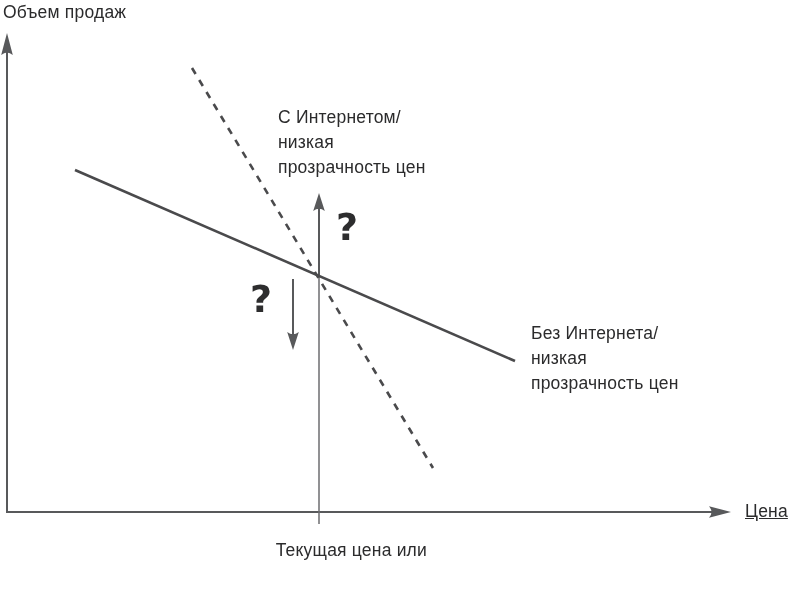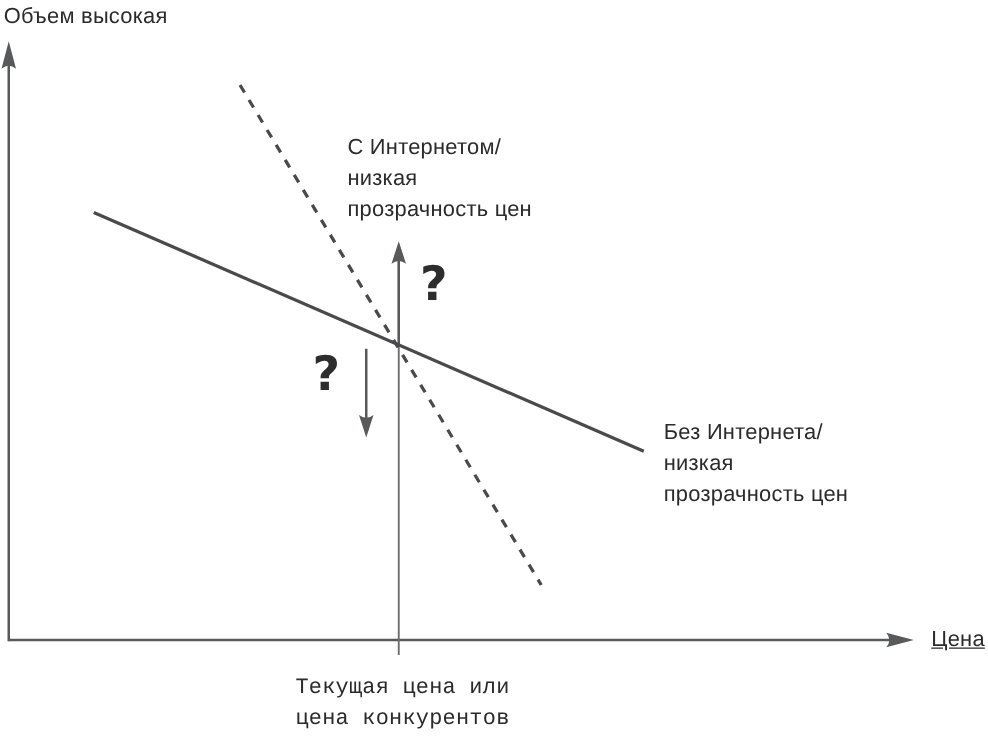--- a/index.html
+++ b/index.html
@@ -31,21 +31,21 @@
   }
   .lbl div { white-space: nowrap; }
   .qmark {
     position: absolute;
     font-family: "DejaVu Sans", sans-serif;
     font-weight: bold;
     font-size: 38px;
     color: #2d2d2e;
     line-height: 1;
   }
-  .center { text-align: center; font-family: Liberation Mono, monospace; }
+  .center { text-align: right; }
 </style>
 </head>
 <body>
 
 <div class="canvas">
 
   <svg class="plot" width="790" height="590" viewBox="0 0 790 590">
 
     <line x1="7" y1="46" x2="7" y2="513" stroke="#58595b" stroke-width="2"></line>
     <path d="M7 33 L1.2 55 Q7 50 12.8 55 Z" fill="#58595b"></path>
@@ -60,37 +60,36 @@
 
     <line x1="293" y1="279" x2="293" y2="337" stroke="#58595b" stroke-width="2"></line>
     <path d="M293 350 L287.2 332 Q293 336.5 298.8 332 Z" fill="#58595b"></path>
 
     <g id="series-lines">
         <line x1="75" y1="170" x2="515" y2="361" stroke="#4a4a4c" stroke-width="2.6"></line>
         <line x1="192" y1="68" x2="433" y2="468" stroke="#4a4a4c" stroke-width="2.6" stroke-dasharray="7 7"></line>
       </g>
   </svg>
 
-  <div class="lbl" style="left:3px; top:0px;">Объем высокая</div>
+  <div class="lbl" style="left:3px; top:0px;">Объем продаж</div>
 
   <div class="lbl" style="left:745px; top:499px;text-decoration:underline;">Цена</div>
 
   <div class="lbl" style="left:278px; top:105px;">
     <div>С Интернетом/</div>
     <div>низкая</div>
     <div>прозрачность цен</div>
   </div>
 
-  <div class="lbl" style="left:531px; top:321px;margin-top:12px;">
+  <div class="lbl" style="left:531px; top:321px;">
     <div>Без Интернета/</div>
     <div>низкая</div>
     <div>прозрачность цен</div>
   </div>
 
   <div class="lbl center" style="left:217px; top:538px; width:210px;">
     <div>Текущая цена или</div>
-    <div>цена конкурентов</div>
   </div>
 
   <div class="qmark" style="left:336px; top:208px;">?</div>
   <div class="qmark" style="left:250px; top:280px;">?</div>
 
 </div>
 
 </body></html>

